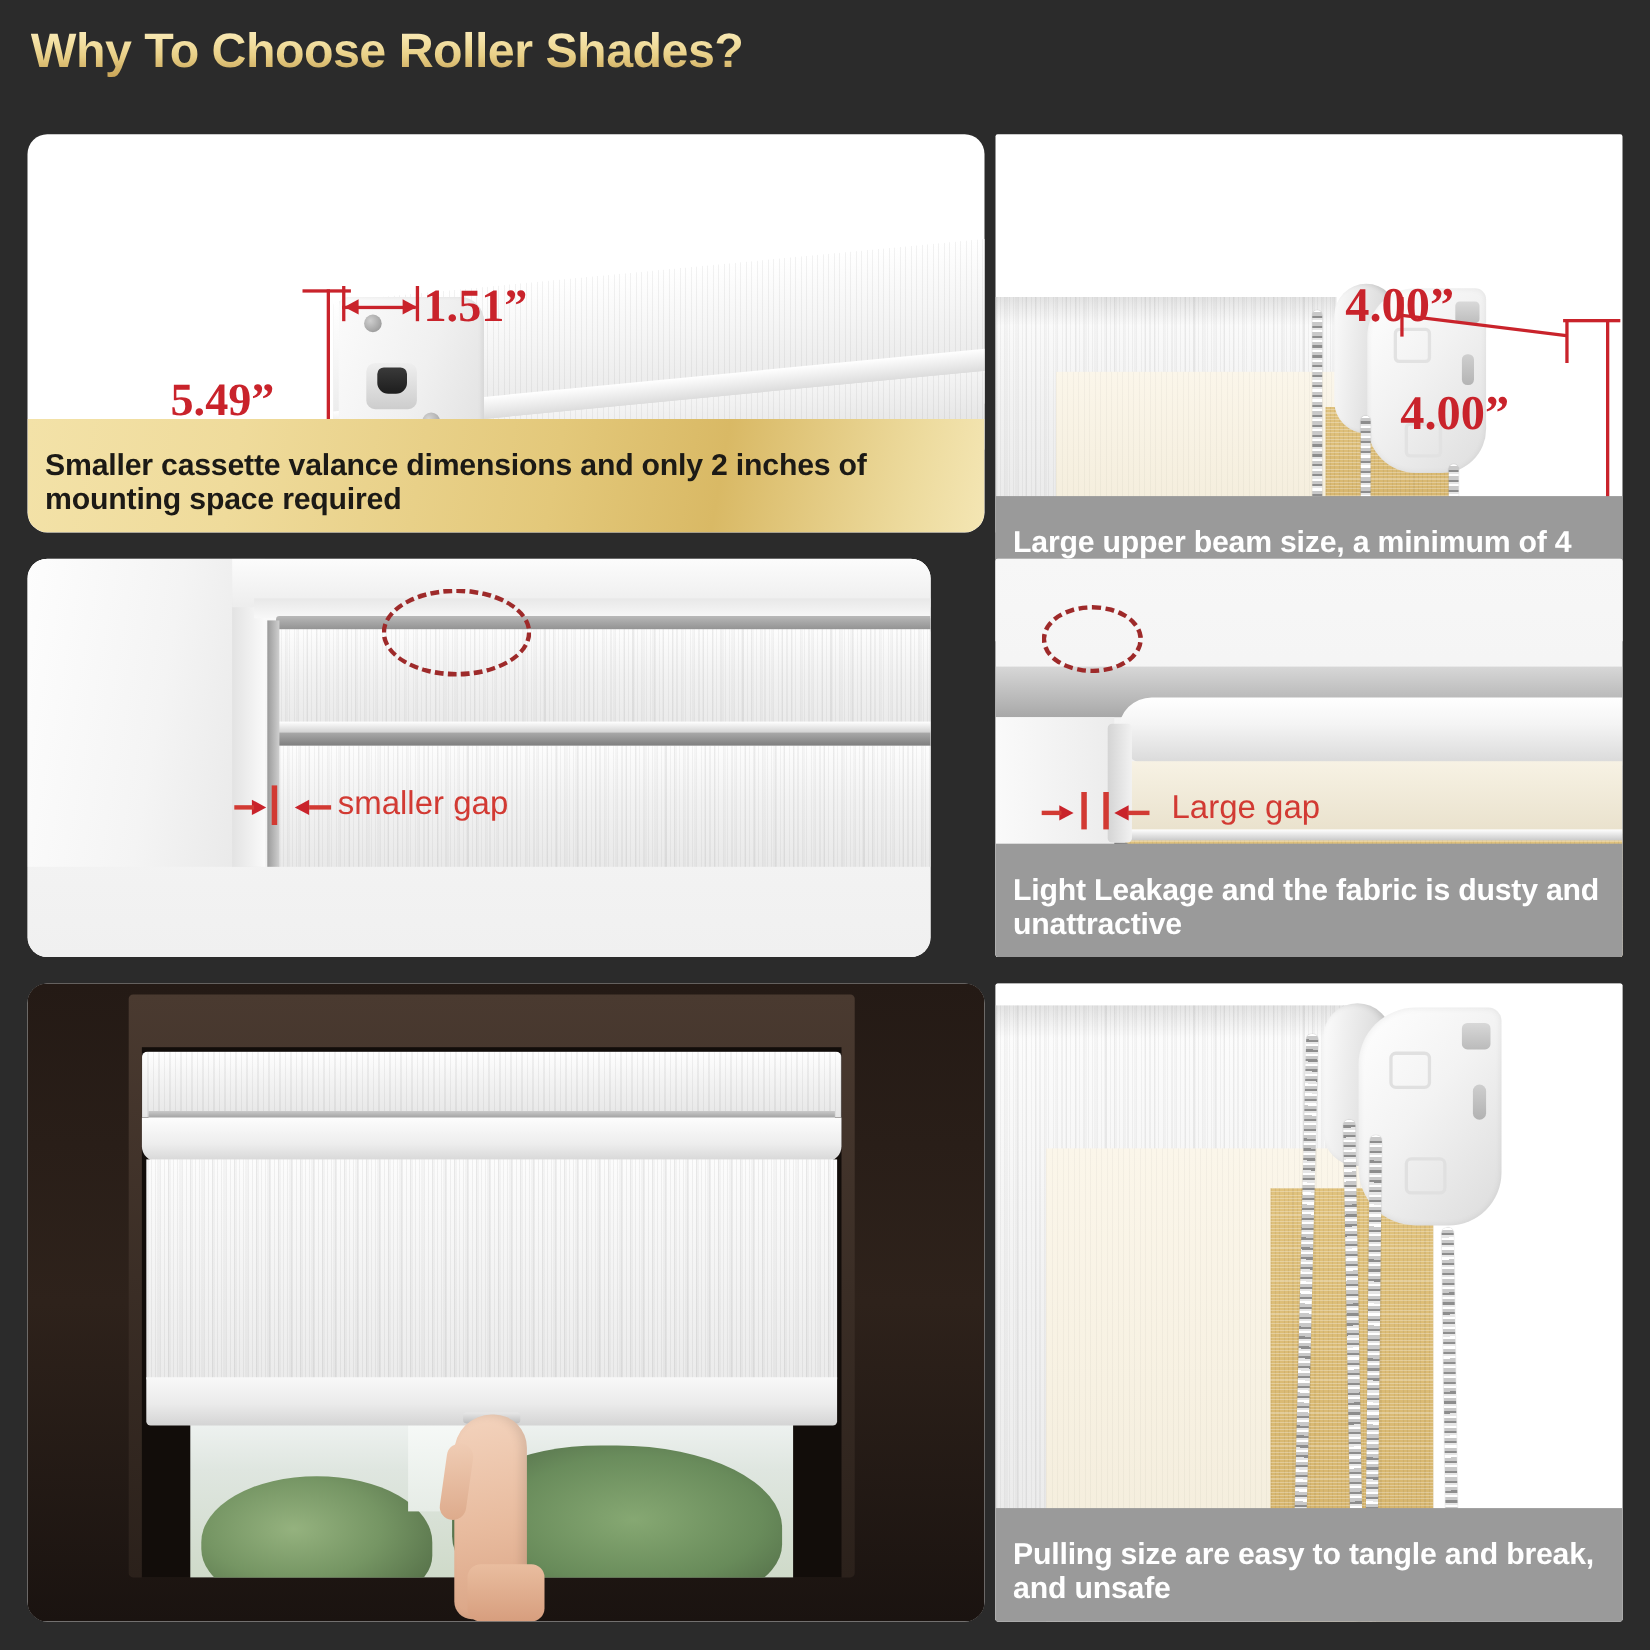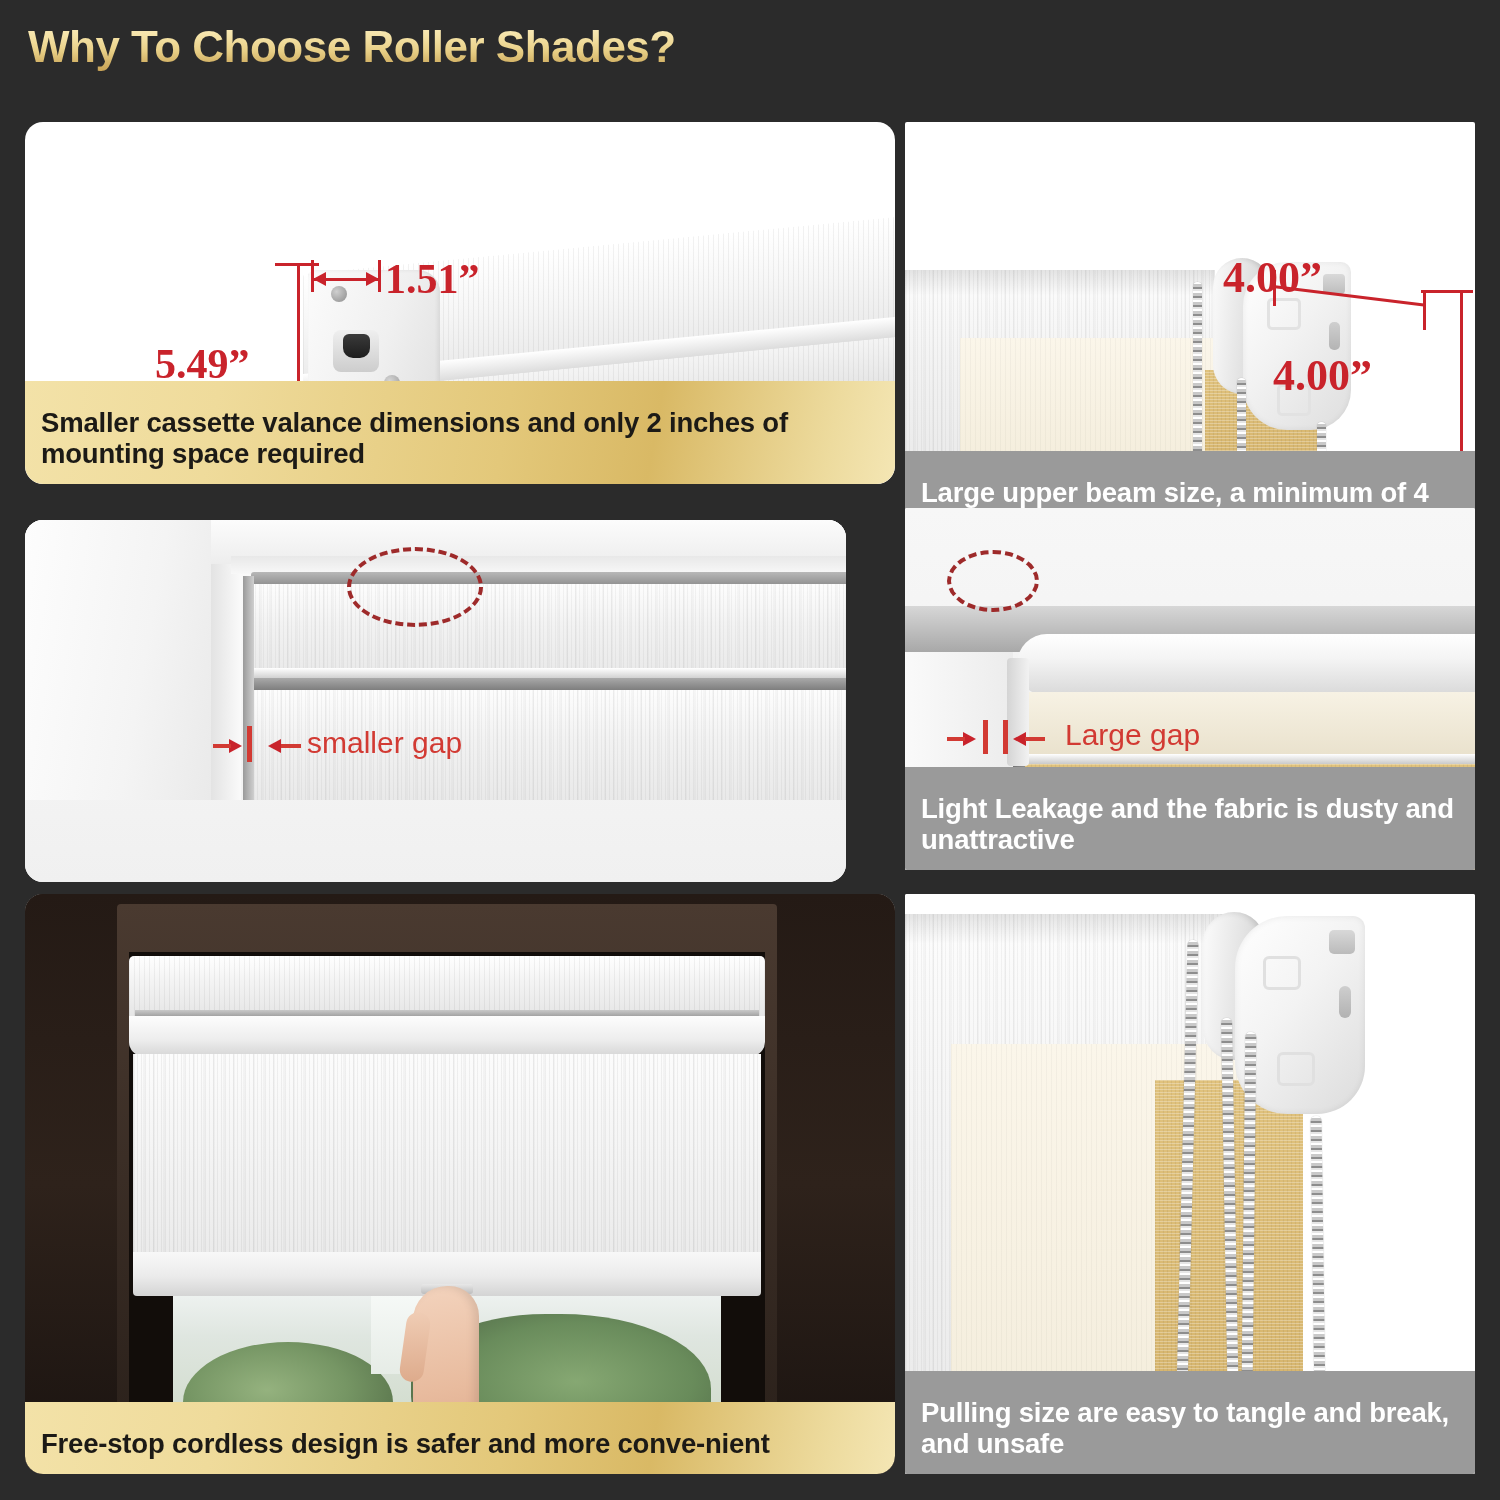--- a/index.html
+++ b/index.html
@@ -230,21 +230,21 @@
     <div class="dim-label" style="left:318px;top:130px;font-size:44px;">4.00”</div>
 
     <div class="tick-h" style="left:516px;top:168px;width:52px;"></div>
     <div class="dim-line-v" style="left:555px;top:168px;height:194px;"></div>
     <div class="dim-label" style="left:368px;top:228px;font-size:44px;">4.00”</div>
   </div>
 
   <div class="caption gray">Large upper beam size, a minimum of 4 inches of mounting space is required, unsightly</div>
 </div>
 
-<div class="panel left" style="left:25px;top:508px;width:821px;height:362px;margin-top:12px;">
+<div class="panel left" style="left:25px;top:508px;width:821px;height:362px;">
   <div class="photo" style="background:linear-gradient(180deg,#fbfbfb,#f0f0f0);">
 
     <div style="
       position:absolute;left:0;top:0;width:212px;height:280px;
       background:linear-gradient(100deg,#fdfdfd 0%,#f4f4f4 55%,#e7e7e7 100%);"></div>
     <div style="
       position:absolute;left:186px;top:0;width:30px;height:280px;
       background:linear-gradient(90deg,#e3e3e3,#fafafa);"></div>
     <div style="
       position:absolute;left:186px;top:0;width:684px;height:44px;
@@ -407,21 +407,20 @@
       box-shadow:inset -5px 0 9px rgba(0,0,0,.10);"></div>
     <div style="
       position:absolute;left:378px;top:418px;width:24px;height:70px;
       background:linear-gradient(170deg,#f0cdb5,#ddaa8b);
       border-radius:14px;transform:rotate(8deg);"></div>
     <div style="
       position:absolute;left:400px;top:528px;width:70px;height:52px;
       background:linear-gradient(180deg,#e9bd9f,#d79e7e);border-radius:12px;"></div>
   </div>
 
-  <div class="caption gold">Free-stop cordless design is safer and more conve-nient</div>
 </div>
 
 <div class="panel right" style="left:905px;top:894px;width:570px;height:580px;">
   <div class="photo" style="background:#ffffff;">
 
     <div class="wht-fab" style="
       position:absolute;left:0;top:20px;width:330px;height:560px;"></div>
     <div style="
       position:absolute;left:0;top:20px;width:330px;height:30px;
       background:linear-gradient(180deg,rgba(0,0,0,.10),rgba(0,0,0,0));"></div>

